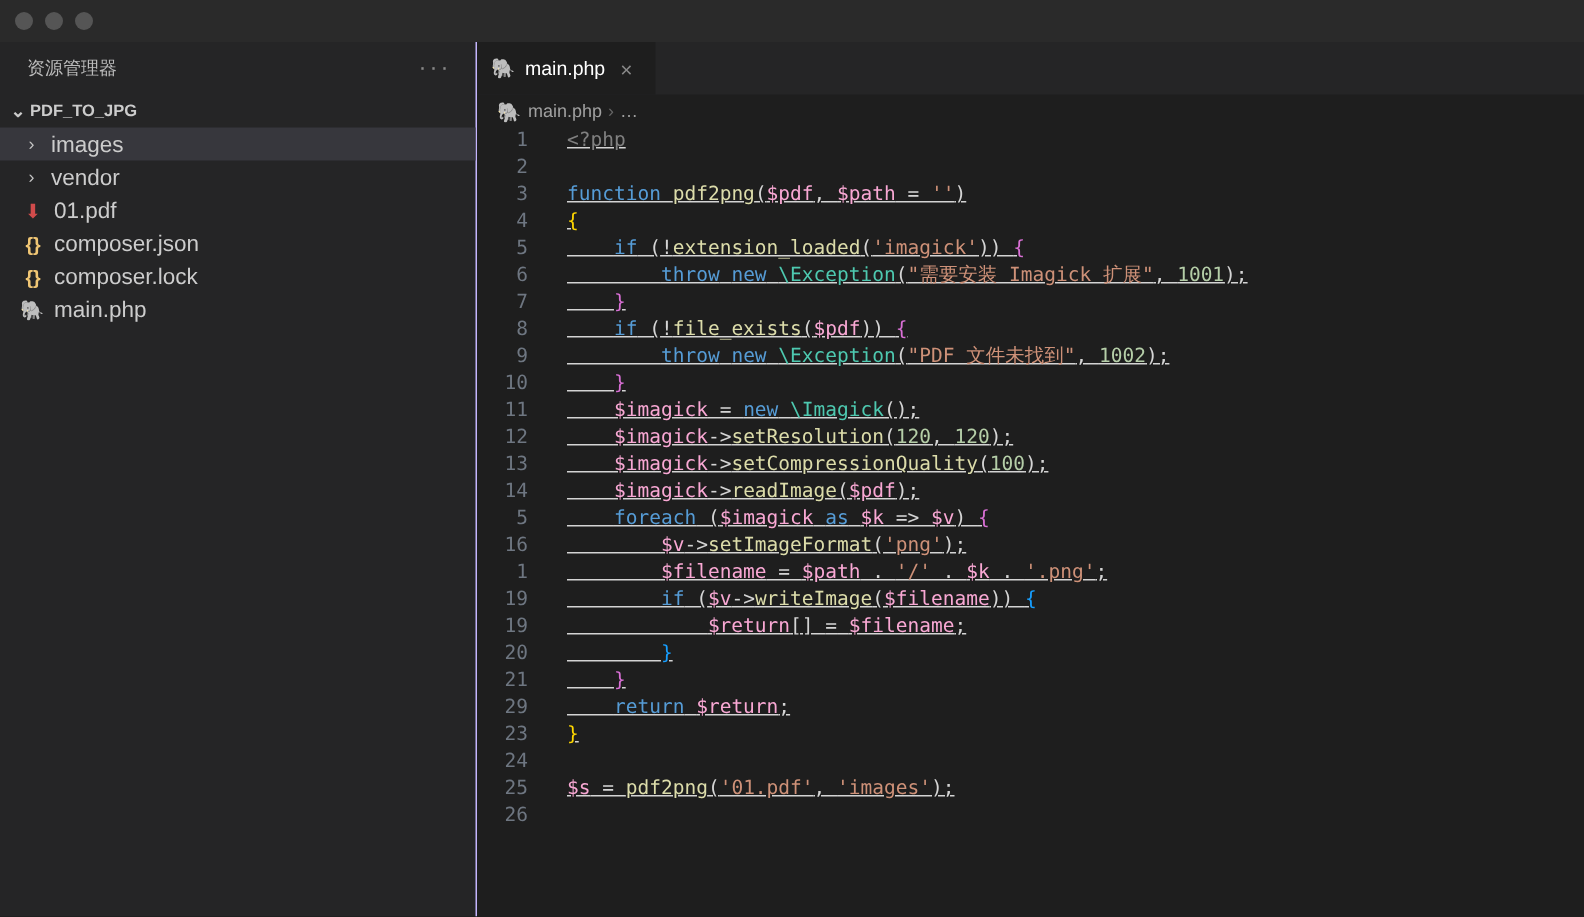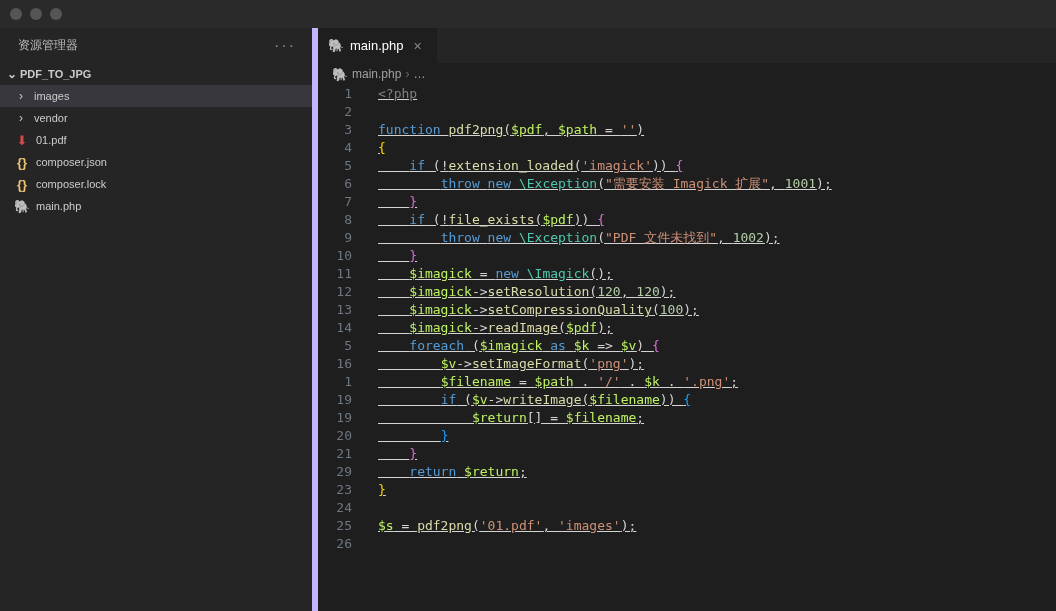--- a/index.html
+++ b/index.html
@@ -28,21 +28,21 @@
   .main {
     flex: 1;
     display: flex;
     min-height: 0;
   }
   .sidebar {
     width: 318px;
     background: #252526;
     display: flex;
     flex-direction: column;
-    border-right: 6px solid #c4b5fd;
+    border-right: 1px solid #c4b5fd;
   }
   .sb-header {
     height: 35px;
     display: flex;
     align-items: center;
     justify-content: space-between;
     padding: 0 12px 0 18px;
     color: #bbbbbb;
     font-size: 12px;
   }
@@ -65,21 +65,21 @@
   .tree-item {
     height: 22px;
     display: flex;
     align-items: center;
     padding-left: 14px;
     gap: 6px;
     cursor: pointer;
     color: #cccccc;
   }
   .tree-item.selected { background: #37373d; }
-  .tree-item .label { font-size: 11px; }
+  .tree-item .label { font-size: 15px; }
   .ico { width: 16px; display:inline-flex; justify-content:center; font-size:13px; }
   .folder-chev { width:14px; display:inline-flex; justify-content:center; color:#c5c5c5; font-size:12px;}
   .ico-pdf { color:#d14b4b; }
   .ico-json { color:#f0c674; font-weight:700; }
   .ico-php { color:#9b8dd9; }
   
   .editor {
     flex: 1;
     display: flex;
     flex-direction: column;
@@ -136,21 +136,21 @@
     white-space: pre;
     padding-left: 12px;
     text-decoration: underline;
   }
   .code .line { height:18px; }
   .gutter .ln { height:18px; }
   
   .tok-tag { color:#808080; }
   .tok-kw { color:#569cd6; }
   .tok-fn { color:#dcdcaa; }
-  .tok-var { color:#bef264;margin-top:20px; }
+  .tok-var { color:#f9a8d4;margin-top:20px; }
   .tok-str { color:#ce9178; }
   .tok-num { color:#b5cea8; }
   .tok-op { color:#d4d4d4; }
   .tok-type { color:#4ec9b0; }
   .tok-pun { color:#d4d4d4; }
   .tok-brace { color:#ffd700; }
   .tok-brace2 { color:#da70d6; }
   .tok-brace3 { color:#179fff; }
 </style>
 </head>

